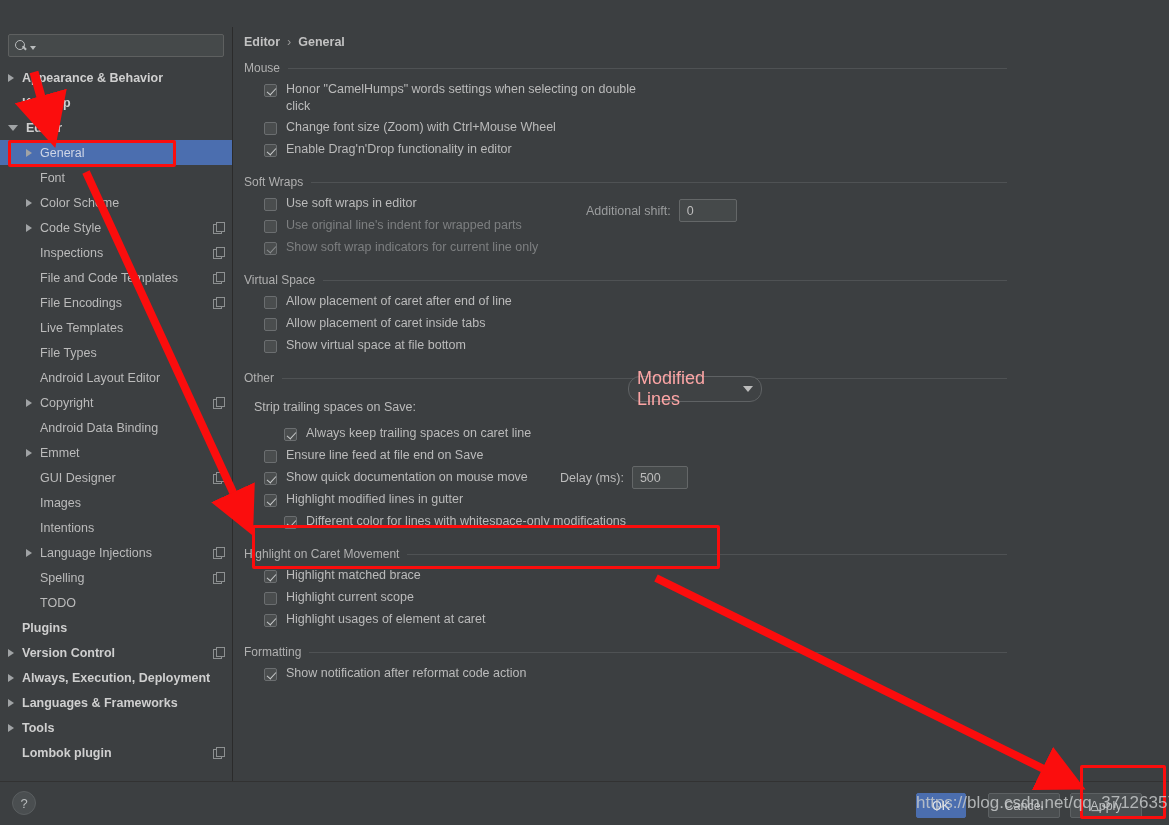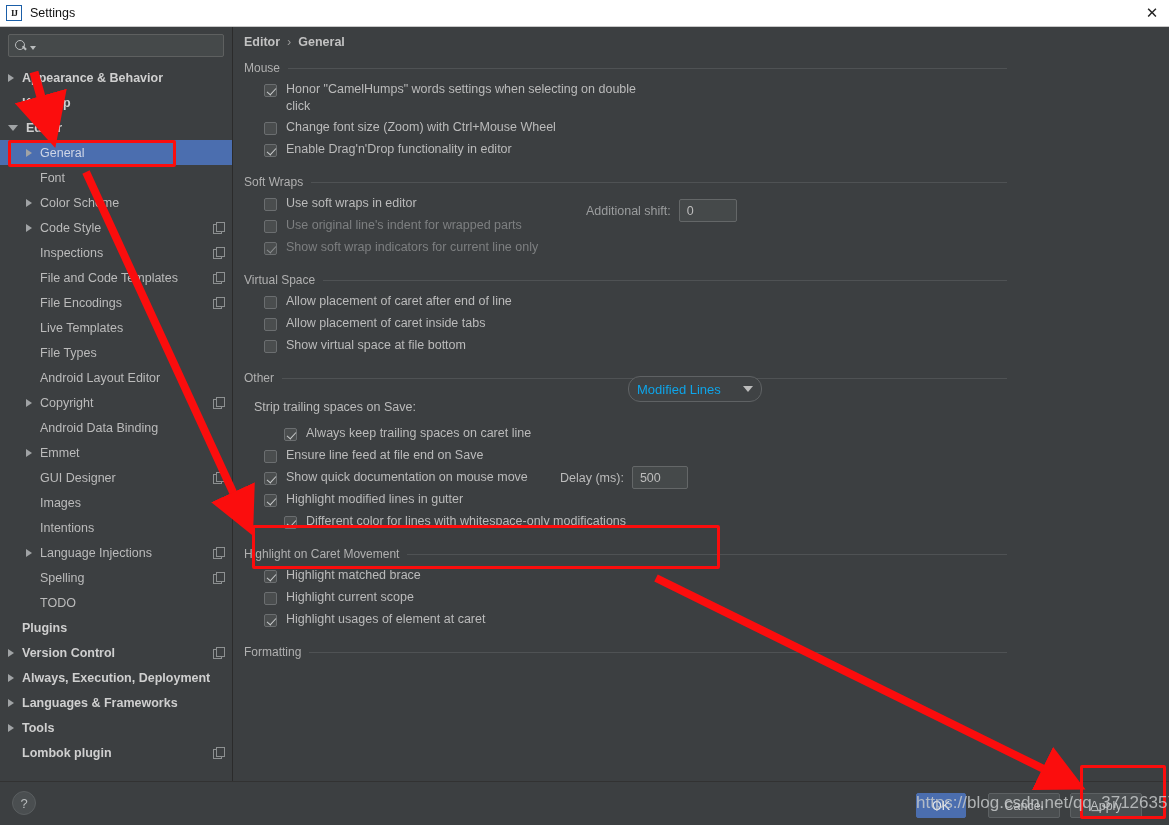--- a/index.html
+++ b/index.html
@@ -129,21 +129,21 @@
 
   .row-inline { display: flex; align-items: center; }
   .field {
     background: #45494a; border: 1px solid #646768; border-radius: 2px;
     height: 23px; display: flex; align-items: center; padding: 0 7px;
     font-size: 12.5px; color: #bcbcbc;
   }
   .combo {
     background: #3f4244; border: 1px solid #5f6264; border-radius: 12px;
     height: 26px; display: flex; align-items: center; justify-content: space-between;
-    padding: 0 8px; font-size: 13px; color: #0ea5e9; width: 134px;
+    padding: 0 8px; font-size: 18px; color: #fca5a5; width: 134px;
   }
   .combo .cv-arrow {
     width: 0; height: 0; border-left: 5px solid transparent;
     border-right: 5px solid transparent; border-top: 6px solid #bcbcbc;
   }
 
   
   .abs { position: absolute; }
 
   
@@ -174,25 +174,20 @@
     font-size: 17px; color: #c9cccd; opacity: .82;
     font-family: "Liberation Sans", sans-serif; white-space: nowrap;
     pointer-events: none;
   }
 </style>
 </head>
 <body>
 
 <div id="app">
 
-  <div class="titlebar">
-    <div class="tb-logo">IJ</div>
-    <div class="tb-title">Settings</div>
-    <div class="tb-close">✕</div>
-  </div>
 
   <div class="sidebar">
     <div class="searchwrap">
       <div class="searchbox">
         <span class="search-icon"></span>
         <span class="search-caret"></span>
       </div>
     </div>
     <div class="tree" id="tree">
         <div class="trow ind0 bold">
@@ -456,20 +451,26 @@
           <span class="txt">Highlight usages of element at caret</span>
         </div>
       </div>
     </div>
 
     <div class="section" style="margin-top:14px;">
       <div class="sec-head">
         <span>Formatting</span>
         <span class="rule"></span>
       </div>
+      <div style="margin-left:20px;">
+        <div class="opt">
+          <span class="cb checked"></span>
+          <span class="txt">Show notification after reformat code action</span>
+        </div>
+      </div>
     </div>
 
   </div>
 
   <div class="bottombar">
     <div class="helpbtn">?</div>
     <div class="btn primary" style="left:916px; width:50px;">OK</div>
     <div class="btn norm" style="left:988px; width:72px;">Cancel</div>
     <div class="btn norm" style="left:1070px; width:72px;">Apply</div>
   </div>

